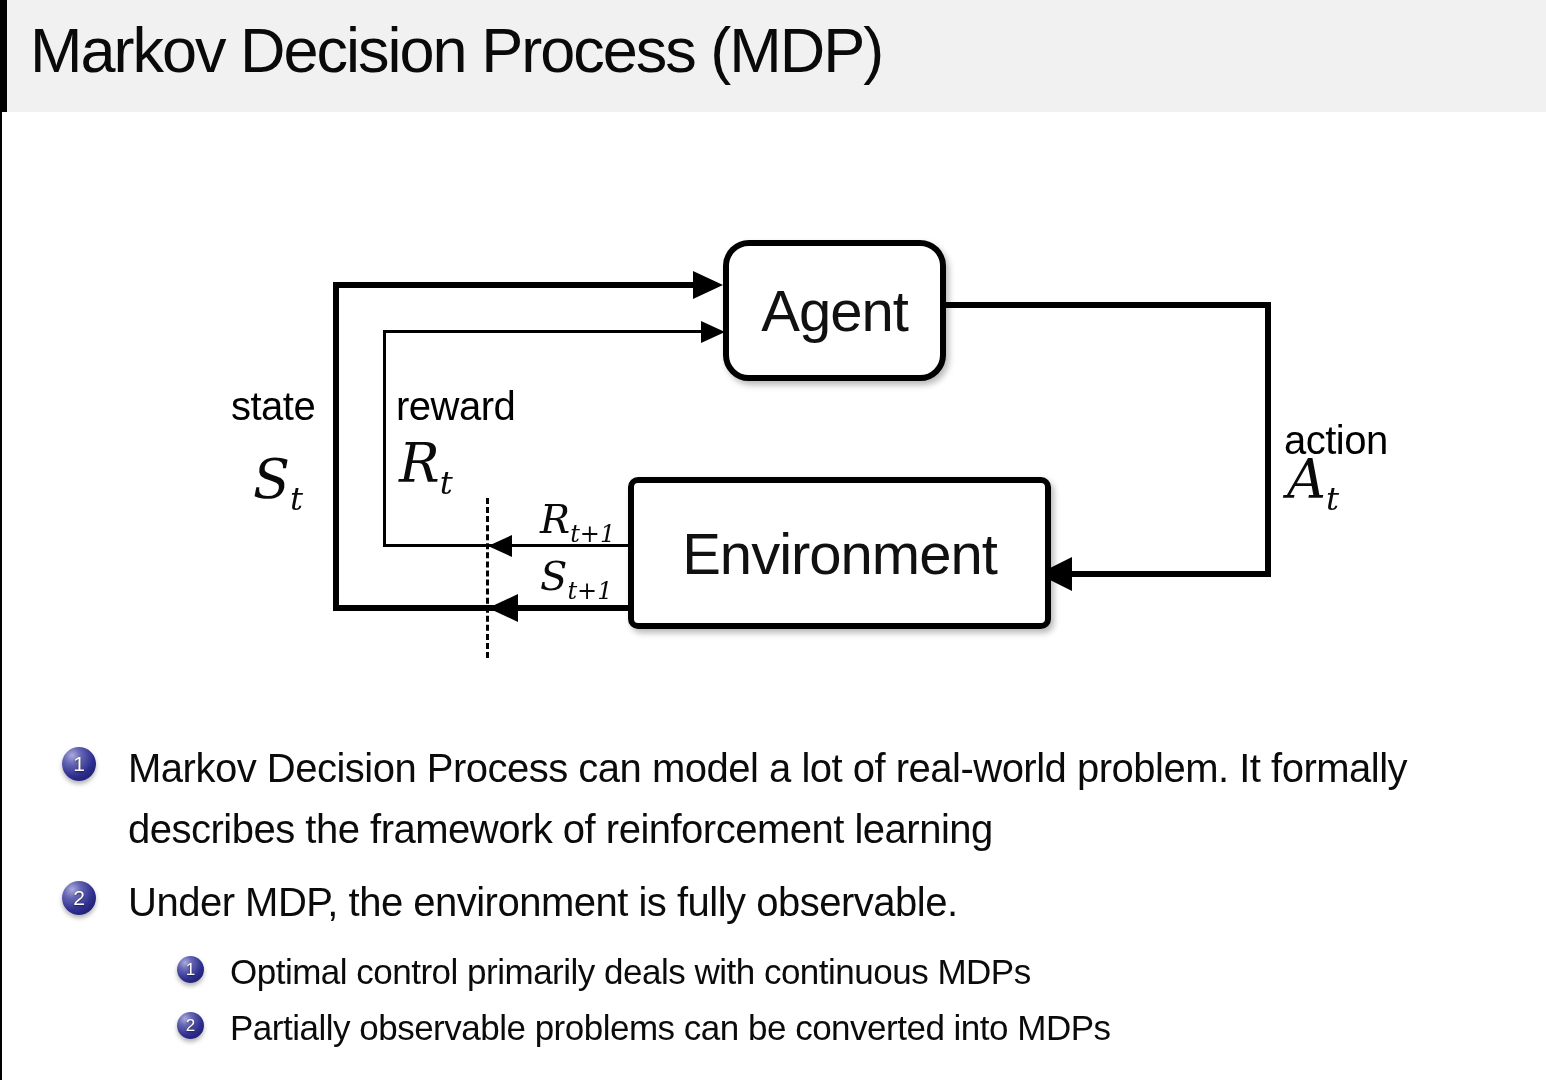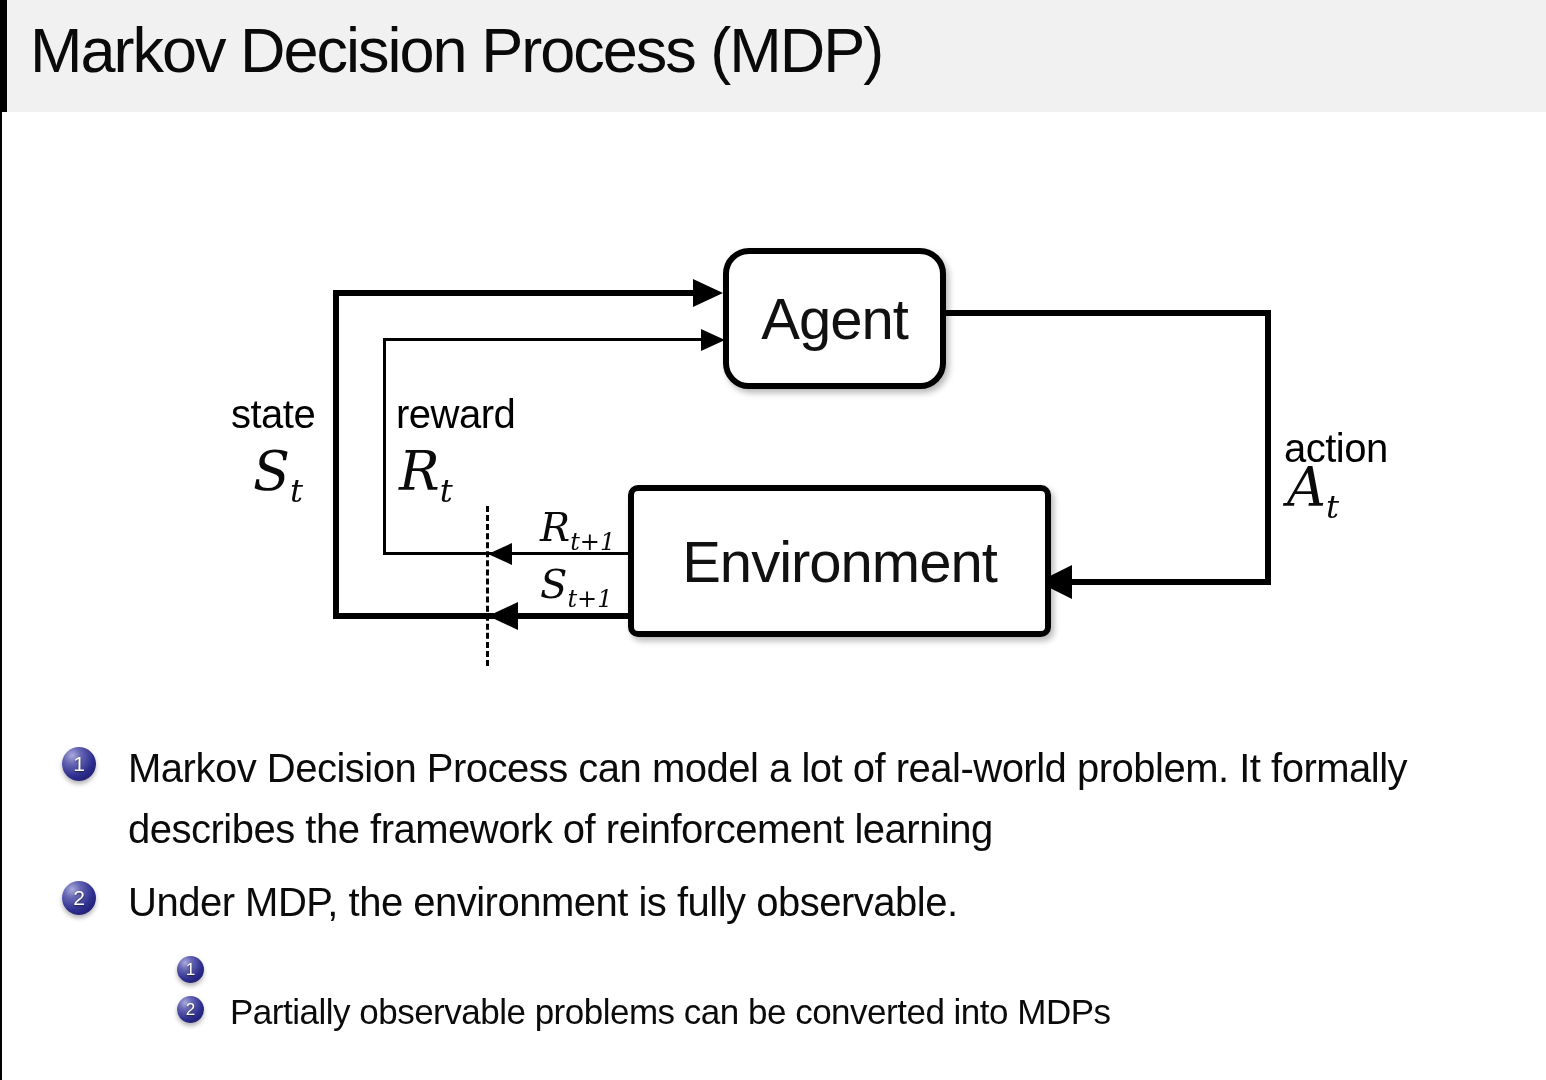--- a/index.html
+++ b/index.html
@@ -11,21 +11,21 @@
   
   .title-bar { position:absolute; left:0; top:0; width:1546px; height:112px; background:#f1f1f1; }
   .title-bar h1 {
     margin:0; padding:14px 0 0 30px;
     font-size:63px; font-weight:normal; letter-spacing:-2px; color:#0a0a0a; white-space:nowrap;
   }
   .edge-line  { position:absolute; left:0; top:0; width:2px; height:1080px; background:#000; z-index:6; }
   .edge-block { position:absolute; left:0; top:0; width:7px; height:112px;  background:#000; z-index:7; }
 
   
-  .diagram { position:absolute; inset:0;margin-top:8px; }
+  .diagram { position:absolute; inset:0; }
   .node {
     position:absolute; background:#fff; border:6px solid #000;
     display:flex; align-items:center; justify-content:center;
     box-shadow:3px 4px 6px rgba(0,0,0,0.28);
     font-size:58px; letter-spacing:-1px; color:#111;
   }
   #agent-box { left:723px; top:240px; width:211px; height:129px; border-radius:26px; }
   #env-box   { left:628px; top:477px; width:411px; height:140px; border-radius:10px; }
 
   .hline, .vline { position:absolute; background:#000; }
@@ -94,21 +94,21 @@
     <div class="dashed"></div>
 
     <div class="node" id="agent-box">
       <span>Agent</span>
     </div>
     <div class="node" id="env-box">
       <span>Environment</span>
     </div>
 
     <div class="dlabel" style="left:231px; top:384px;">state</div>
-    <div class="math lg" style="left:253px; top:432px;text-align:center;"><i>S</i><sub>t</sub></div>
+    <div class="math lg" style="left:253px; top:448px;text-align:center;"><i>S</i><sub>t</sub></div>
 
     <div class="dlabel" style="left:396px; top:384px;text-align:right;">reward</div>
     <div class="math lg" style="left:399px; top:432px;"><i>R</i><sub>t</sub></div>
 
     <div class="math md" style="left:540px; top:496px;"><i>R</i><sub>t+1</sub></div>
     <div class="math md" style="left:540px; top:553px;"><i>S</i><sub>t+1</sub></div>
 
     <div class="dlabel" style="left:1284px; top:418px;">action</div>
     <div class="math lg" style="left:1287px; top:448px;"><i>A</i><sub>t</sub></div>
   </div>
@@ -121,20 +121,21 @@
     </div>
 
     <div class="item">
       <span class="ball">2</span>
       <div class="item-text">Under MDP, the environment is fully observable.</div>
     </div>
 
     <div class="subitems">
       <div class="item">
         <span class="ball small">1</span>
+        <div class="item-text">Optimal control primarily deals with continuous MDPs</div>
       </div>
       <div class="item">
         <span class="ball small">2</span>
         <div class="item-text">Partially observable problems can be converted into MDPs</div>
       </div>
     </div>
 
   </div>
 </div>
 

